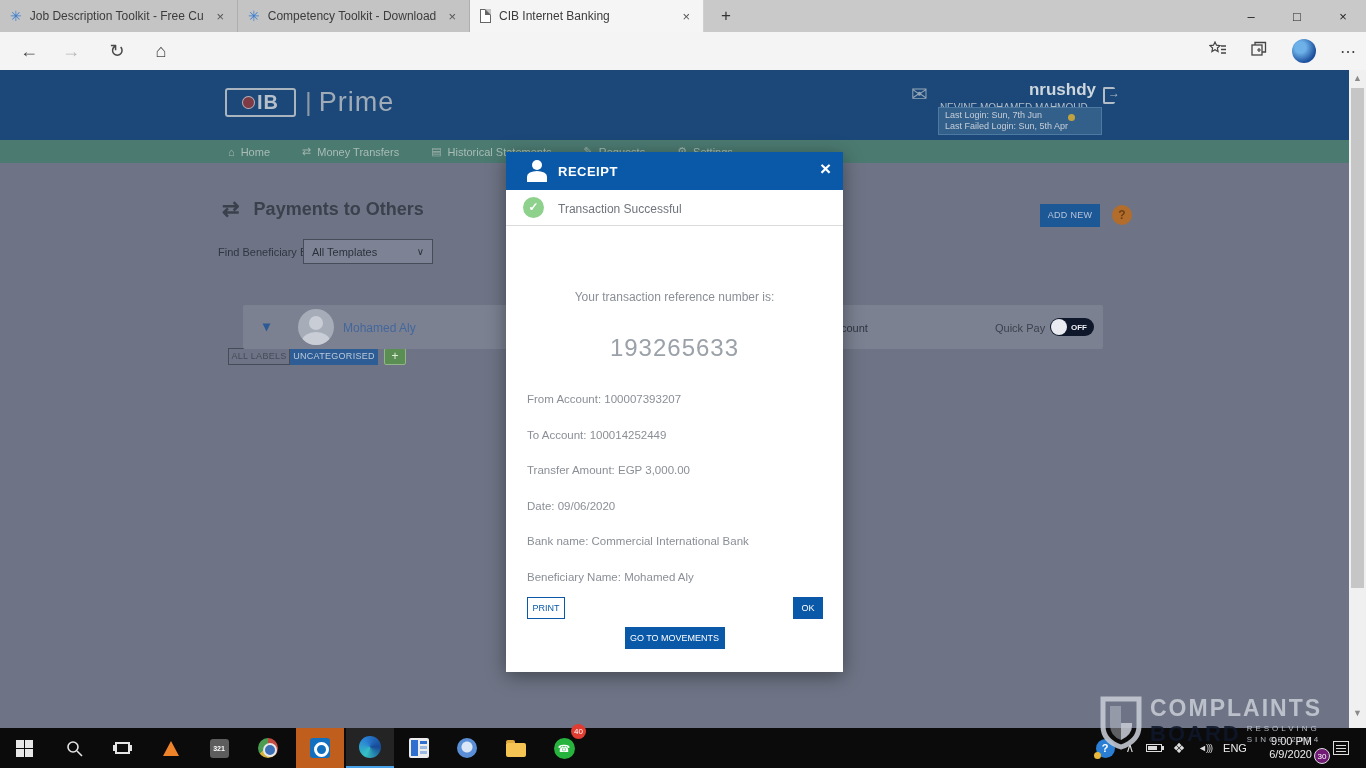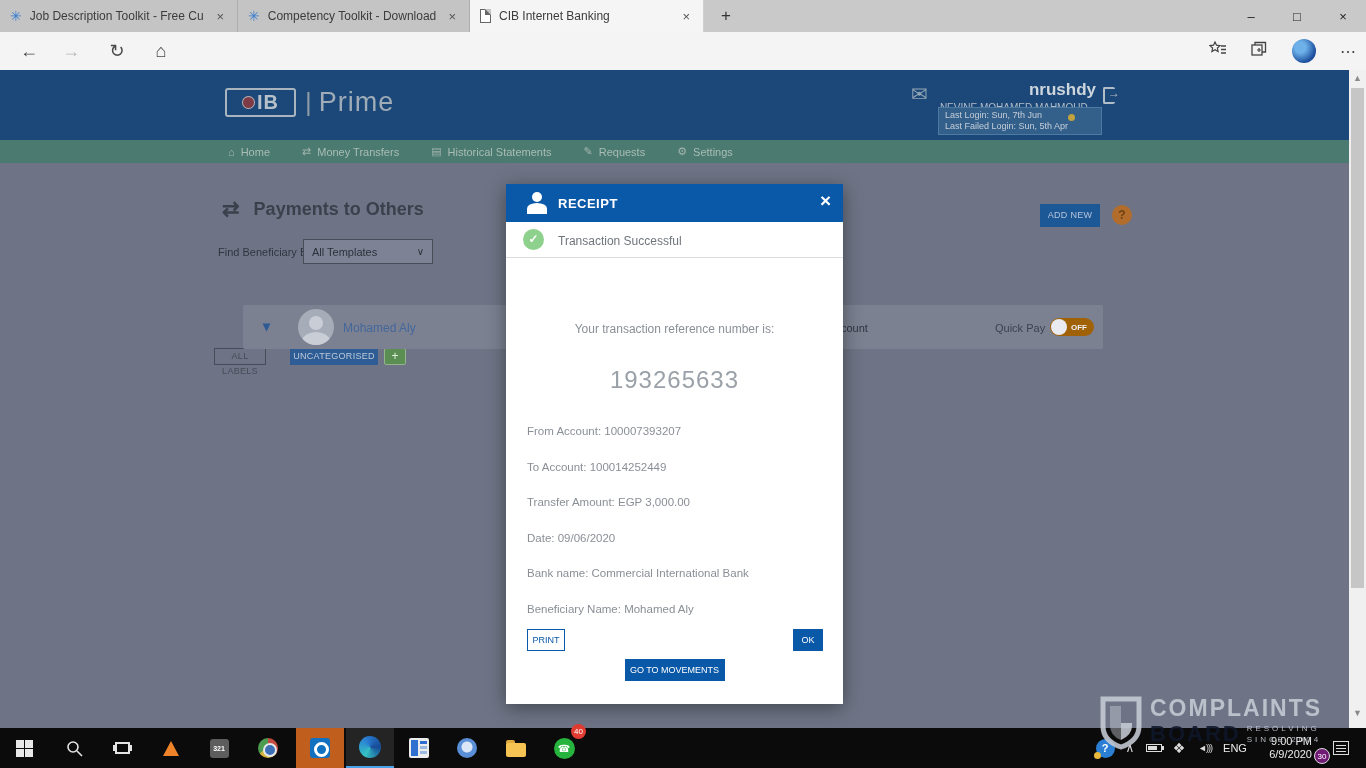--- a/index.html
+++ b/index.html
@@ -59,44 +59,44 @@
   .title-arrows { font-size:21px; font-weight:bold; color:#3a414c; }
   .page-title { font-size:18px; font-weight:bold; color:#3a414c; }
   .addnew-btn { position:absolute; left:1040px; top:134px; width:60px; height:23px; background:#1d5896; color:#b5c3d8; font-size:9px; text-align:center; line-height:23px; letter-spacing:0.3px; }
   .help-btn { position:absolute; left:1112px; top:135px; width:20px; height:20px; border-radius:50%; background:#b26d2c; color:#6e4012; font-weight:bold; font-size:12px; text-align:center; line-height:20px; }
 
   .find-label { position:absolute; left:218px; top:176px; font-size:11px; color:#2f3540; }
   .find-select { position:absolute; left:303px; top:169px; width:130px; height:25px; background:#7d8394; border:1px solid #474d58; display:flex; align-items:center; padding:0 8px; }
   .find-select-value { flex:1; font-size:11px; color:#2b313b; }
   .find-select-chev { font-size:10px; color:#2b313b; }
 
-  .chip-outline { position:absolute; left:214px; top:278px; width:52px; height:17px; border:1px solid #454b57; color:#454b57; font-size:9px; text-align:center; line-height:15px; letter-spacing:0.3px; }
+  .chip-outline { position:absolute; left:228px; top:278px; width:62px; height:17px; border:1px solid #454b57; color:#454b57; font-size:9px; text-align:center; line-height:15px; letter-spacing:0.3px; }
   .chip-solid { position:absolute; left:290px; top:278px; width:88px; height:17px; background:#2d5d94; color:#bcc9da; font-size:9px; text-align:center; line-height:17px; letter-spacing:0.3px; }
   .chip-plus { position:absolute; left:384px; top:278px; width:22px; height:17px; background:#5b8e53; border:1px solid #93b48c; border-radius:2px; color:#dff0da; font-size:12px; text-align:center; line-height:14px; }
 
   .bene-row { position:absolute; left:243px; top:235px; width:860px; height:44px; background:#7b8191; border-radius:2px; }
   .row-chev { position:absolute; left:20px; top:13px; font-size:14px; color:#2b5a94; font-weight:bold; }
   .row-avatar { position:absolute; left:55px; top:4px; width:36px; height:36px; border-radius:50%; background:#a6acb8; overflow:hidden; }
   .row-avatar::before { content:""; position:absolute; left:11px; top:7px; width:14px; height:14px; border-radius:50%; background:#c9cdd6; }
   .row-avatar::after { content:""; position:absolute; left:4px; top:23px; width:28px; height:18px; border-radius:50% 50% 0 0; background:#c9cdd6; }
   .bene-name { position:absolute; left:100px; top:16px; font-size:12px; color:#44679b; }
   .row-partial { position:absolute; left:598px; top:17px; font-size:11px; color:#2f3540; }
   .quickpay-label { position:absolute; left:752px; top:17px; font-size:11px; color:#3c424e; }
-  .toggle { position:absolute; left:807px; top:13px; width:44px; height:18px; border-radius:9px; background:#a16207; }
+  .toggle { position:absolute; left:807px; top:13px; width:44px; height:18px; border-radius:9px; background:#0f172a; }
   .toggle-knob { position:absolute; left:1px; top:1px; width:16px; height:16px; border-radius:50%; background:#e9ebf0; }
   .toggle-label { position:absolute; right:7px; top:5px; font-size:8px; font-weight:bold; color:#eef0f4; }
 
   
   .scrollbar { position:absolute; right:0; top:0; width:17px; height:658px; background:#f0f0f0; z-index:5; }
   .sb-up { position:absolute; top:3px; left:0; width:17px; text-align:center; font-size:9px; color:#8a8a8a; }
   .sb-thumb { position:absolute; top:18px; left:2px; width:13px; height:500px; background:#c6c6c6; }
   .sb-down { position:absolute; bottom:10px; left:0; width:17px; text-align:center; font-size:9px; color:#8a8a8a; }
 
   
-  .modal { position:absolute; left:506px; top:82px; width:337px; height:520px; background:#fff; box-shadow:0 4px 18px rgba(0,0,0,0.4); z-index:40;margin-top:32px; }
+  .modal { position:absolute; left:506px; top:82px; width:337px; height:520px; background:#fff; box-shadow:0 4px 18px rgba(0,0,0,0.4); z-index:40; }
   .modal-header { position:absolute; top:0; left:0; width:100%; height:38px; background:#0a58a8; }
   .person-icon { position:absolute; left:20px; top:8px; width:22px; height:22px; }
   .person-icon::before { content:""; position:absolute; left:6px; top:0; width:10px; height:10px; border-radius:50%; background:#fff; }
   .person-icon::after { content:""; position:absolute; left:1px; top:11px; width:20px; height:11px; border-radius:50% 50% 0 0; background:#fff; }
   .modal-title { position:absolute; left:52px; top:12px; font-size:13px; font-weight:bold; color:#fff; letter-spacing:0.5px; }
   .modal-close { position:absolute; right:12px; top:6px; font-size:19px; font-weight:bold; color:#fff; }
   .status-row { position:absolute; top:38px; left:0; width:100%; height:36px; border-bottom:1px solid #dcdcdc; }
   .check-circle { position:absolute; left:17px; top:7px; width:21px; height:21px; border-radius:50%; background:#8ed18c; color:#fff; font-size:12px; font-weight:bold; text-align:center; line-height:21px; }
   .status-text { position:absolute; left:52px; top:12px; font-size:12px; color:#70757c; }
   .ref-label { position:absolute; top:138px; width:100%; text-align:center; font-size:12px; color:#8a8f96; }

